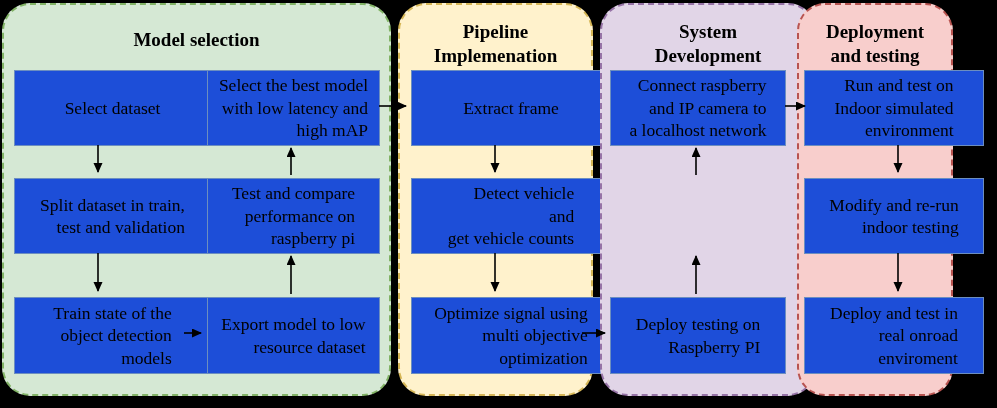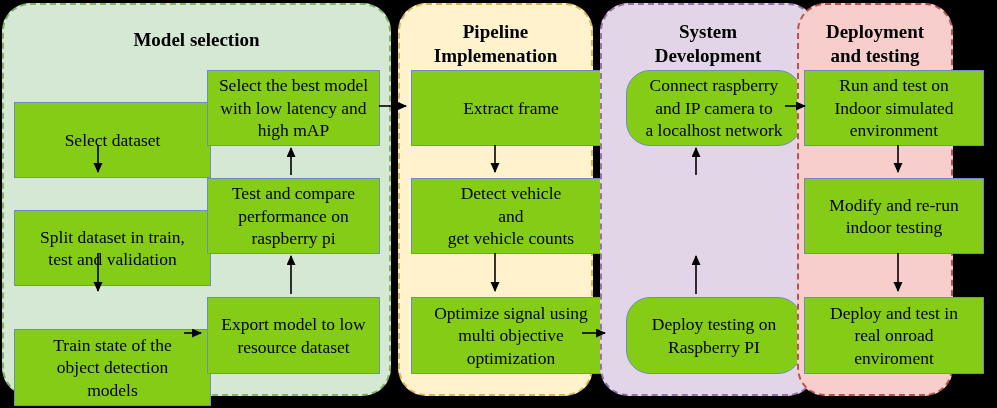--- a/index.html
+++ b/index.html
@@ -17,33 +17,33 @@
   .panel-purple { left:600px; width:216px; background:#e1d5e7; border-color:#9673a6; }
   .panel-red    { left:797px; width:156px; background:#f8cecc; border-color:#b85450; }
   .title {
     position:absolute; top:11px; left:0; right:0; margin:4px;
     text-align:center; font-weight:bold; font-size:19px; line-height:1.25;
     white-space:pre-line;
   }
   .panel-green .title { top:19px; }
   .box {
     position:absolute; box-sizing:border-box;
-    background:#84cc16; border:1px solid #6c8ebf;
+    background:#1d4ed8; border:1px solid #6c8ebf;
     display:flex; align-items:center; justify-content:center;
-    text-align:center; font-size:17.5px; line-height:1.28; white-space:pre-line;
+    text-align:right; font-size:17.5px; line-height:1.28; white-space:pre-line;
     padding:2px;
   }
   
   .r1 { top:65px;  height:76px; }
   .r2 { top:173px; height:76px; }
   .r3 { top:292px; height:77px; }
-  .g-c1 { left:10px;  width:197px;margin-top:32px; }
+  .g-c1 { left:10px;  width:197px; }
   .g-c2 { left:203px; width:173px; }
   .y-c  { left:11px;  width:200px; }
-  .p-c  { left:24px;   width:176px;border-radius:24px; }
+  .p-c  { left:8px;   width:176px; }
   .d-c  { left:5px;  width:180px; }
   .arrows { position:absolute; left:0; top:0; width:997px; height:408px; pointer-events:none; }
 </style>
 </head>
 <body>
 
 <div class="canvas">
 
   <section class="panel panel-green">
     <h2 class="title">Model selection</h2>

